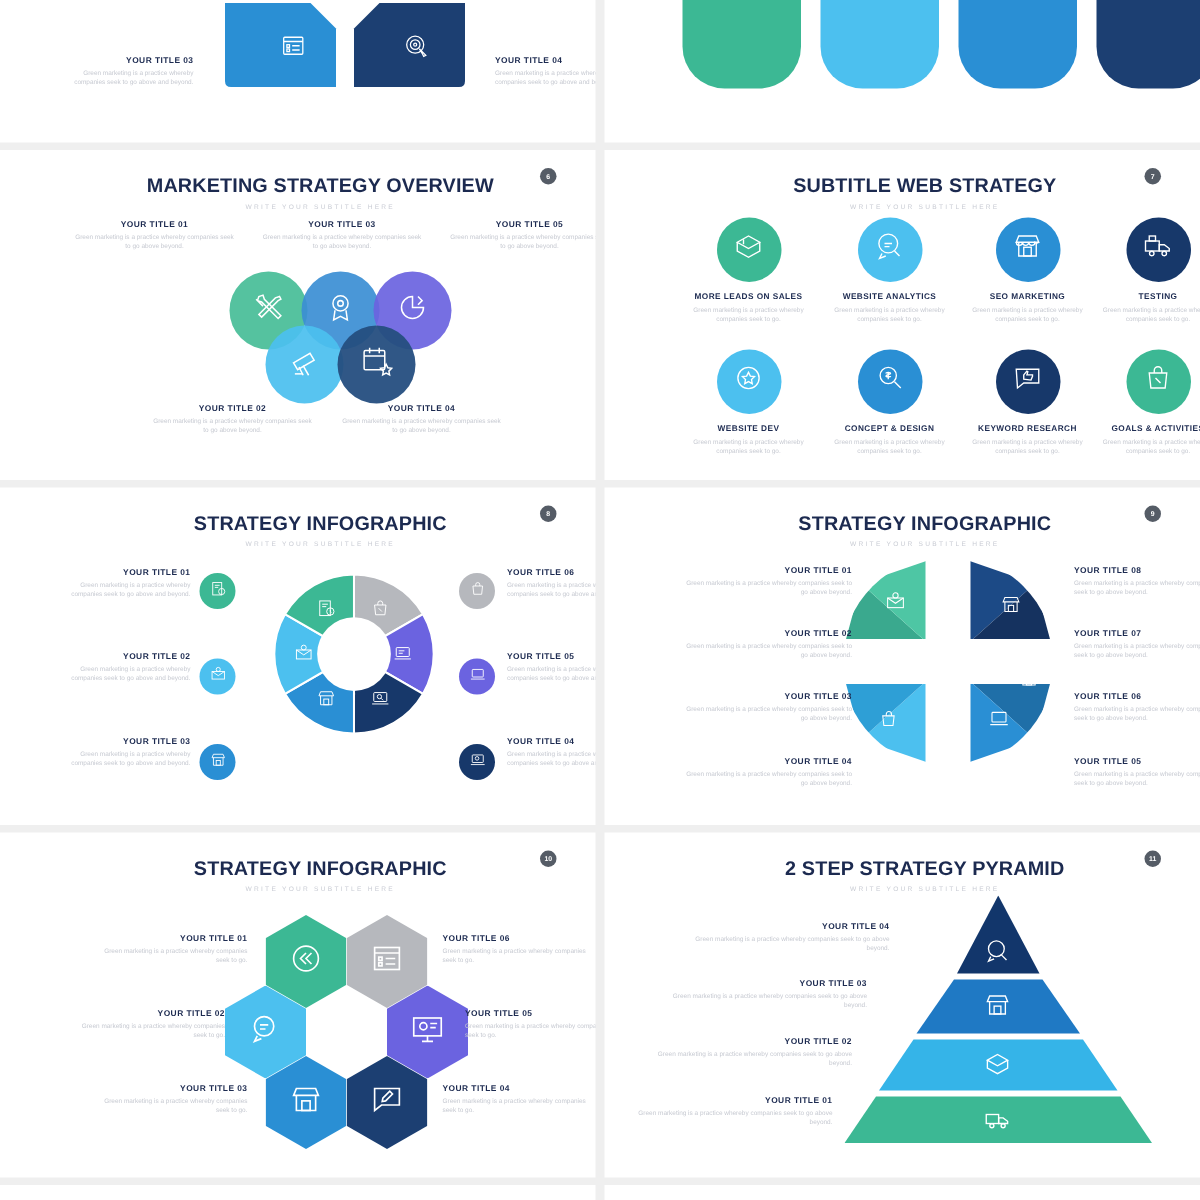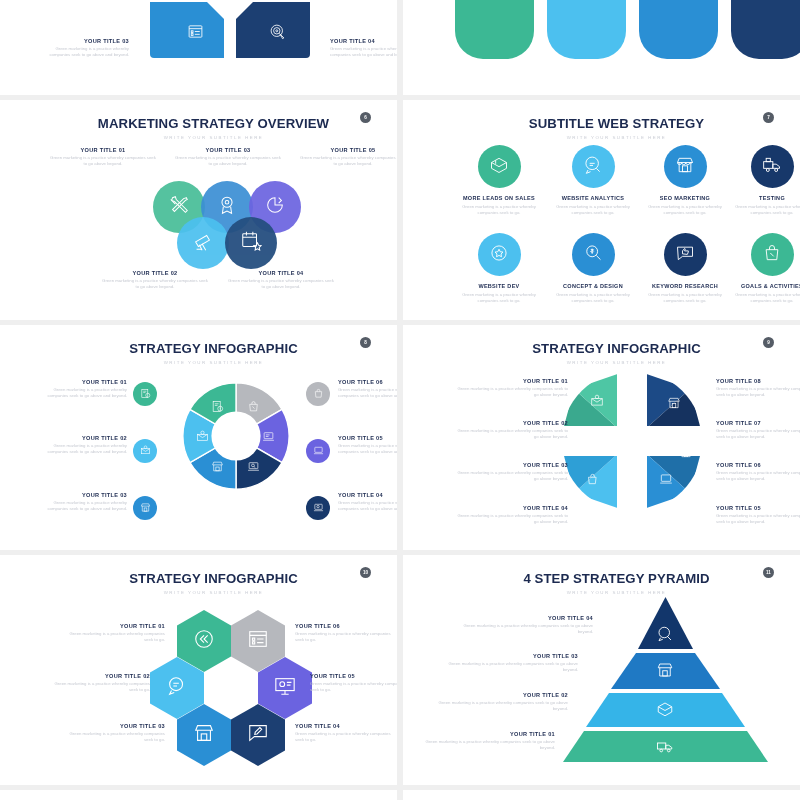--- a/index.html
+++ b/index.html
@@ -693,21 +693,21 @@
       </div>
       <div class="tblock ta-l" style="left:265px;top:68px;width:100px;">
         <div class="ttl">YOUR TITLE 06</div>
         <div class="desc">Green marketing is a practice whereby companies seek to go.</div>
       </div>
     </div>
   </div>
 
   <div class="slide">
     <div class="slide-inner">
-      <div class="s-title">4 STEP STRATEGY PYRAMID</div>
+      <div class="s-title">2 STEP STRATEGY PYRAMID</div>
       <div class="s-sub">WRITE YOUR SUBTITLE HERE</div>
       <div class="badge">11</div>
 
       <div class="pyr">
         <svg viewBox="0 0 205 165">
           <path d="M102.5 0 L130 52 L75 52 Z" fill="#12366b"></path>
           <path d="M132 56 L157 92 L48 92 L73 56 Z" fill="#1f79c4"></path>
           <path d="M159 96 L182 130 L23 130 L46 96 Z" fill="#35b4e8"></path>
           <path d="M184 134 L205 165 L0 165 L21 134 Z" fill="#3cb894"></path>
         </svg>

